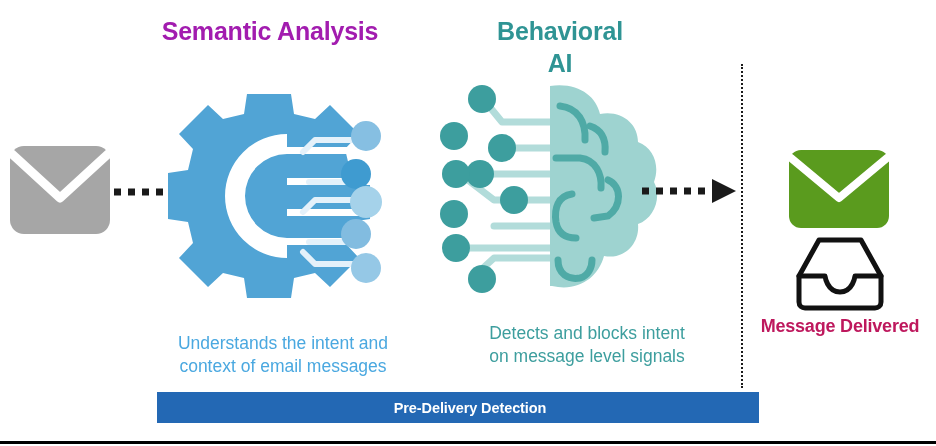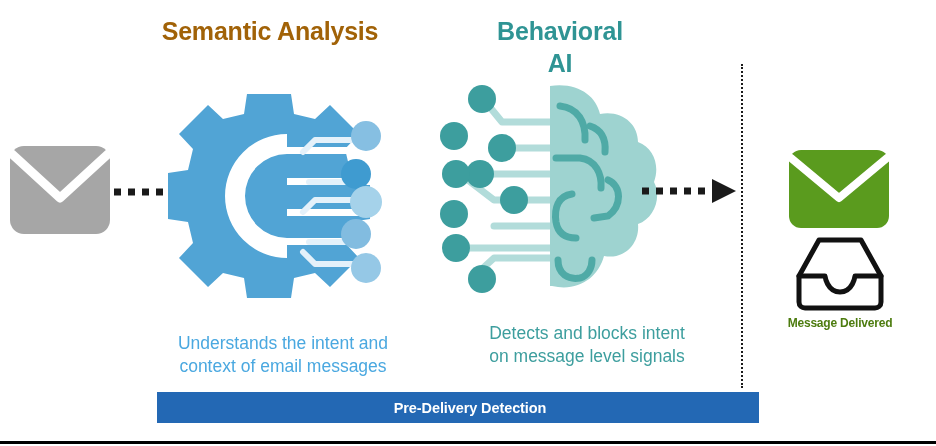--- a/index.html
+++ b/index.html
@@ -24,21 +24,21 @@
     text-align: center;
     font-weight: bold;
     font-size: 25px;
     line-height: 1.26;
     letter-spacing: -0.2px;
   }
   #heading-llm {
     left: 128px;
     top: 16px;
     width: 284px;
-    color: #a16207;
+    color: #a21caf;
   }
   #heading-bai {
     left: 438px;
     top: 16px;
     width: 244px;
     color: #2f9494;
   }
 
   
   .col-caption {
@@ -60,23 +60,23 @@
     color: #3d9e9e;
   }
 
   
   #delivered-label {
     position: absolute;
     left: 752px;
     top: 316px;
     width: 176px;
     text-align: center;
-    font-size: 12px;
+    font-size: 18px;
     font-weight: bold;
-    color: #4d7c0f;
+    color: #be185d;
     letter-spacing: -0.2px;
   }
 
   
   #banner {
     position: absolute;
     left: 157px;
     top: 392px;
     width: 578px;
     height: 31px;

